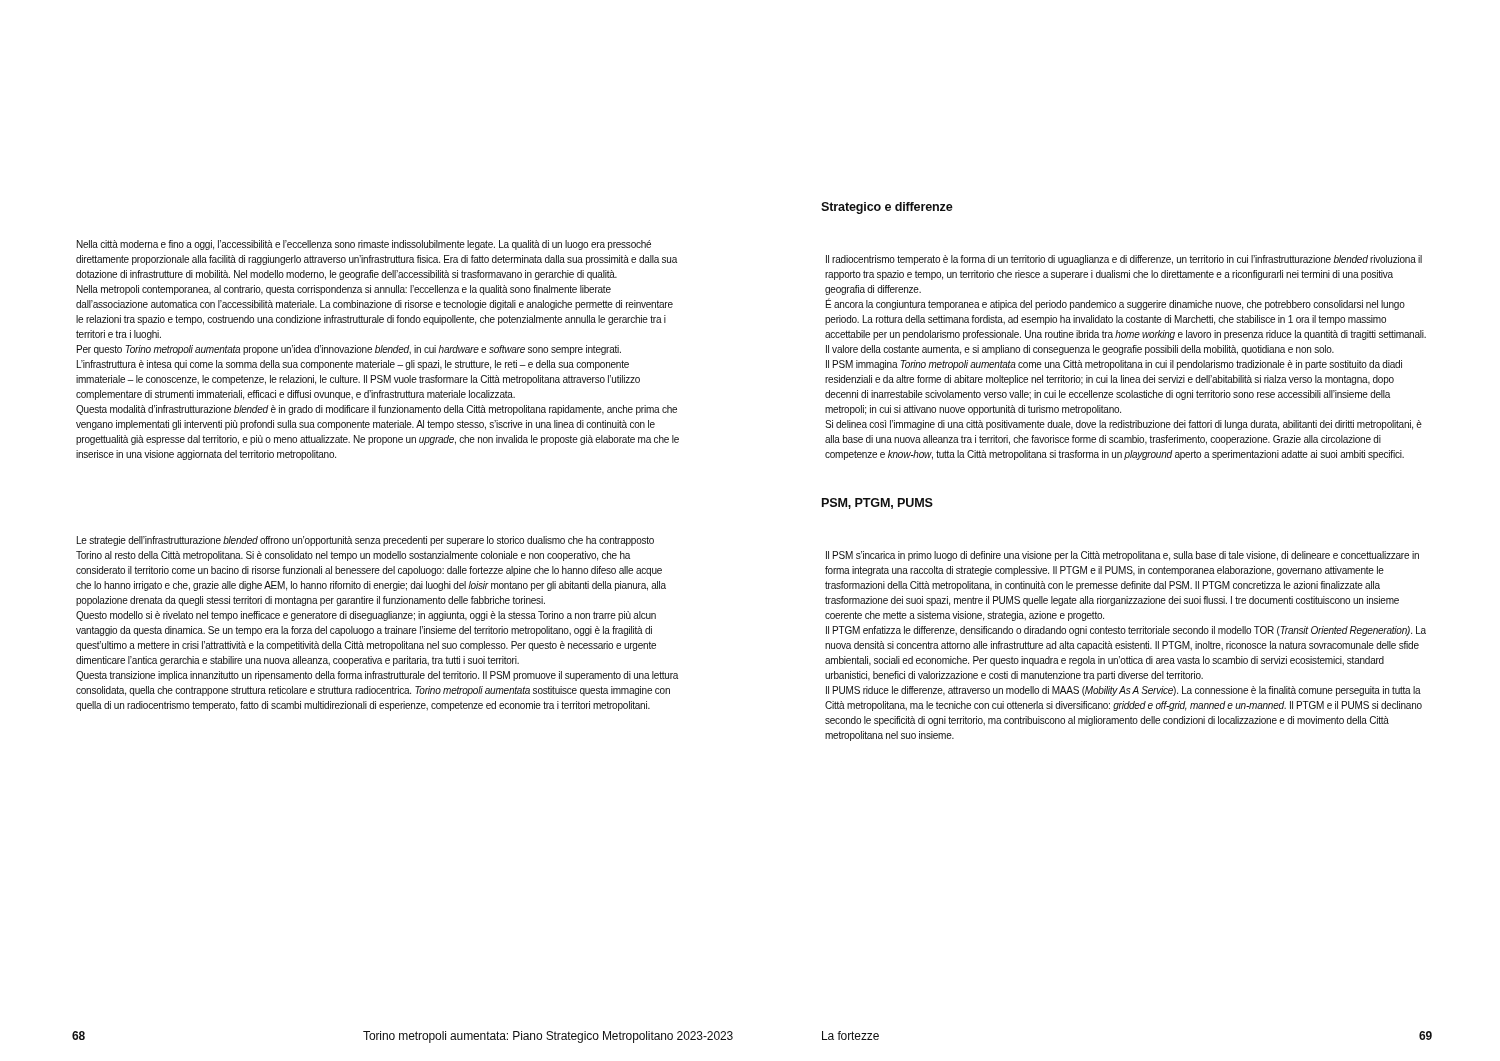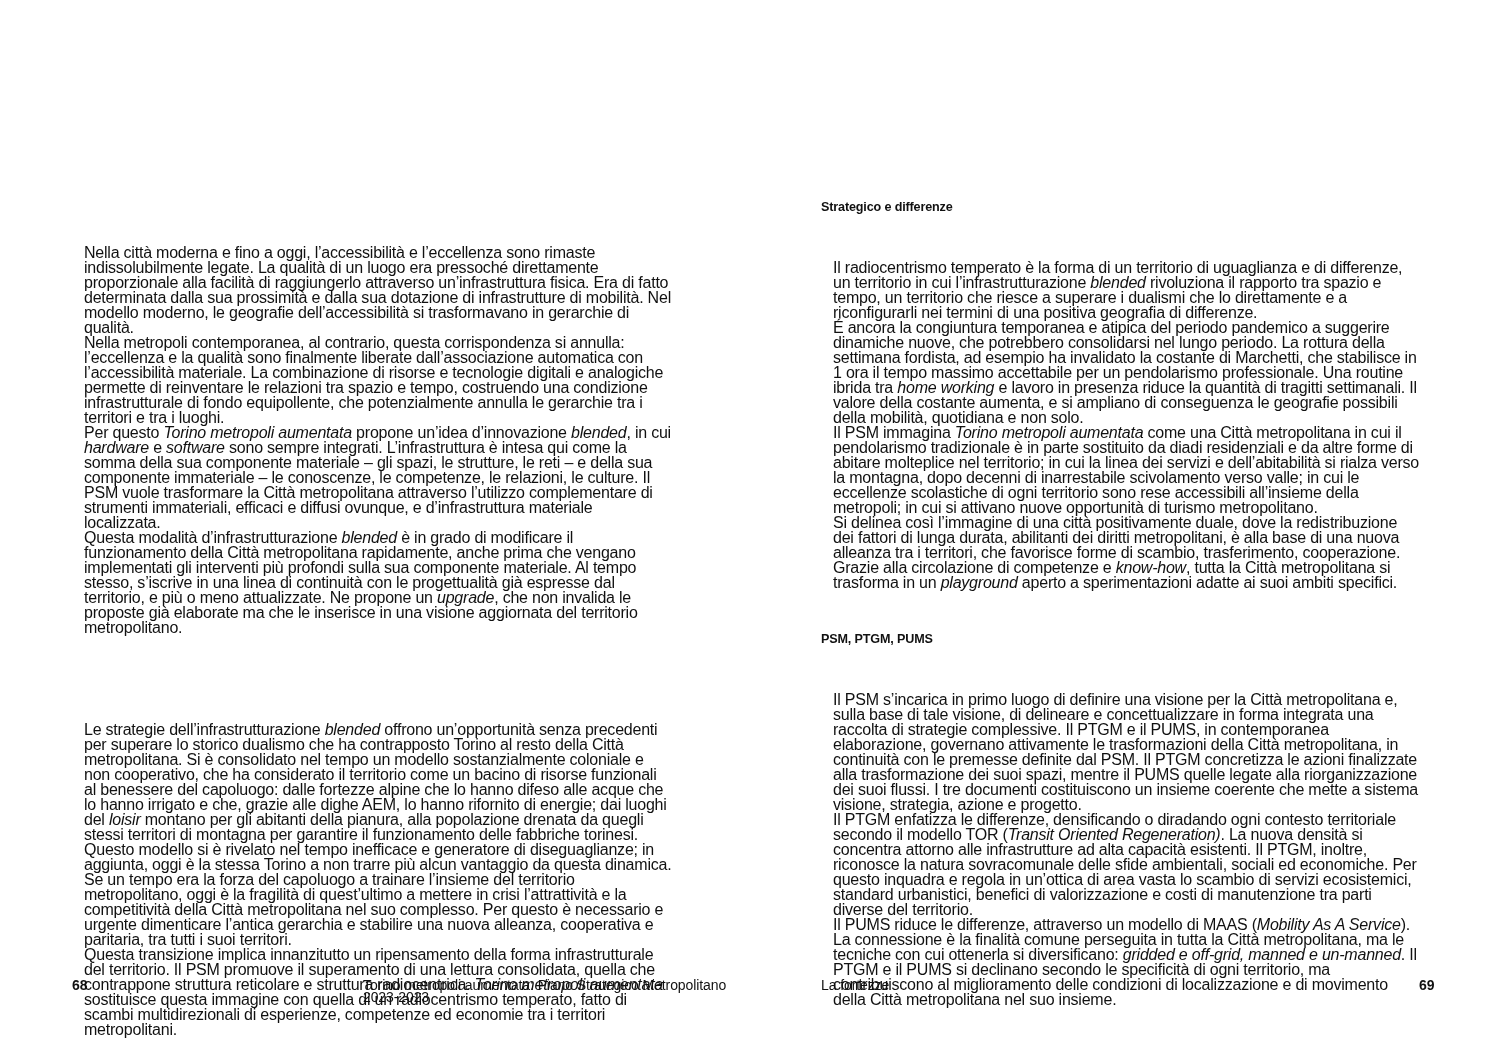--- a/index.html
+++ b/index.html
@@ -5,26 +5,26 @@
   html, body { margin: 0; padding: 0; background: #ffffff; }
   body { width: 1500px; height: 1061px; position: relative; overflow: hidden;
          font-family: "Liberation Sans", sans-serif; color: #111111; }
   .page { position: absolute; top: 0; height: 1061px; }
   .page-left { left: 0; width: 750px; }
   .page-right { left: 750px; width: 750px; }
   .col { position: absolute; }
   .page-left .col { left: 72px; top: 200px; width: 612px; }
   .page-right .col { left: 71px; top: 200px; width: 612px; }
   .heading { font-weight: bold; font-size: 12.6px; line-height: 15px; margin: 0; letter-spacing: -0.15px; }
-  .body { font-size: 16px; line-height: 15px; margin: 12px; letter-spacing: -0.22px; }
+  .body { font-size: 10px; line-height: 15px; margin: 4px; letter-spacing: -0.22px; }
   .body p { margin: 0; }
   .gap-after-heading { height: 33px; }
   .gap-section { height: 30px; }
   em { font-style: italic; }
-  .footer { position: absolute; top: 979px; font-size: 14px; line-height: 12px; letter-spacing: -0.1px; }
+  .footer { position: absolute; top: 1030px; font-size: 12px; line-height: 12px; letter-spacing: -0.1px; }
   .folio { font-weight: bold; }
 </style>
 </head>
 <body>
 
 <div class="page page-left">
   <div class="col">
     <div class="gap-after-heading"></div>
     <div class="body">
         <p><span>Nella città moderna e fino a oggi, l’accessibilità e l’eccellenza sono rimaste indissolubilmente legate. La qualità di un luogo era pressoché direttamente proporzionale alla facilità di raggiungerlo attraverso un’infrastruttura fisica. Era di fatto determinata dalla sua prossimità e dalla sua dotazione di infrastrutture di mobilità. Nel modello moderno, le geografie dell’accessibilità si trasformavano in gerarchie di qualità.</span></p>

